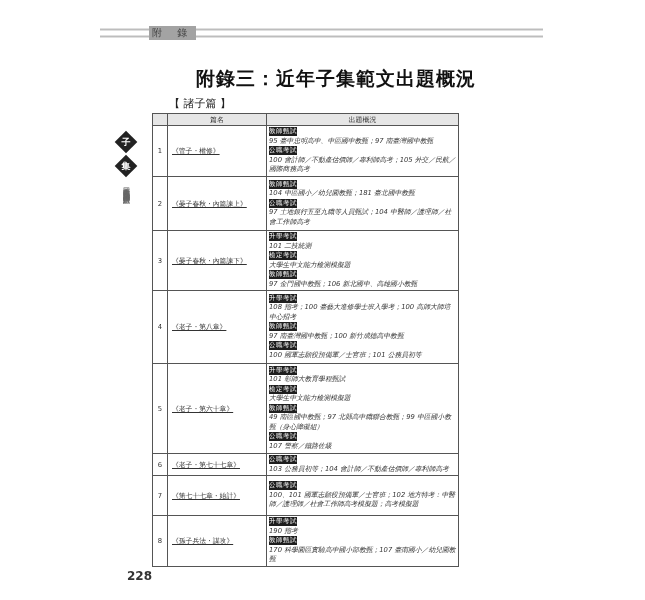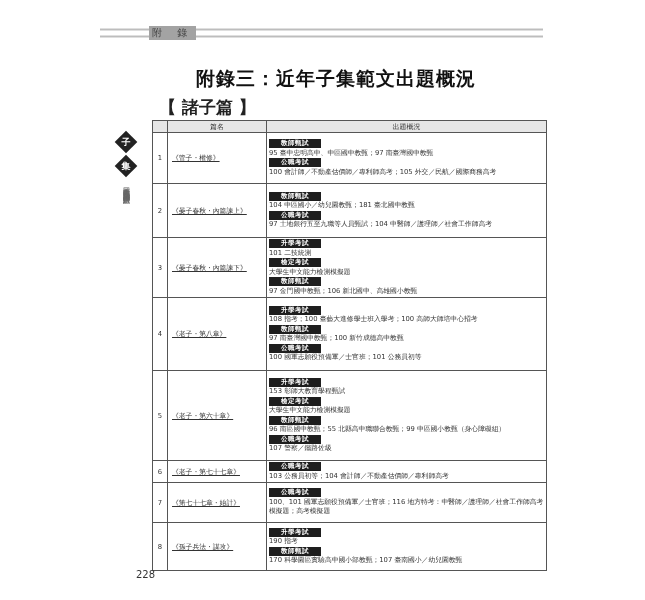--- a/index.html
+++ b/index.html
@@ -6,38 +6,38 @@
   body { width:645px; height:600px; background:#ffffff; position:relative; overflow:hidden;
          font-family:"DejaVu Sans", sans-serif; color:#222; }
   .header-bar { position:absolute; left:100px; top:27px; width:443px; height:12px; }
   .header-bar .line { position:absolute; left:0; right:0; height:3px;
         background:linear-gradient(#f0f0f0,#bdbdbd,#f0f0f0); }
   .header-bar .l1 { top:1px; }
   .header-bar .l2 { top:8px; }
   .header-label { position:absolute; left:149px; top:26px; font-size:10px; color:#444;
         background:#a3a3a3; padding:0 3px; letter-spacing:6px; }
   .title { position:absolute; left:152px; top:66px; font-size:19px; font-weight:bold; color:#111; letter-spacing:1px;margin-left:44px; }
-  .subtitle { position:absolute; left:159px; top:96px; font-size:17px; font-weight:bold; color:#222; }
+  .subtitle { position:absolute; left:169px; top:96px; font-size:11px; font-weight:normal; color:#222; }
   .side { position:absolute; left:115px; top:130px; width:22px; }
   .diamond { width:16px; height:16px; background:#222; transform:rotate(45deg); margin:4px auto 8px;
         display:flex; align-items:center; justify-content:center; }
   .diamond span { transform:rotate(-45deg); color:#fff; font-size:9px; font-weight:bold; }
   .side-text { writing-mode:vertical-rl; font-size:7px; color:#666; margin:2px auto 0; letter-spacing:0.5px; line-height:10px; }
-  table { position:absolute; left:152px; top:113px; width:395px; border-collapse:collapse;
-        font-size:6.8px; color:#333;margin-top:7px; }
+  table { position:absolute; left:152px; top:113px; width:307px; border-collapse:collapse;
+        font-size:6.8px; color:#333; }
   th { background:#e6e6e6; font-weight:normal; height:11px; border:1px solid #555; padding:0; font-size:7px; }
   td { border:1px solid #555; padding:1px 2px; vertical-align:middle; }
   td.num { width:10px; text-align:center; }
   td.name { width:92px; padding-left:4px;text-decoration:underline; }
   td.detail { line-height:9.5px; }
   tr.thick td { border-top:1.5px solid #333; }
-  .tag { display:inline-block; background:#1e1e1e; color:#fff; font-size:6.5px; padding:0 12px;
-        line-height:9px; font-weight:bold; letter-spacing:0.5px; }
-  .txt { display:block; }
-  .page-num { position:absolute; left:136px; top:569px; font-size:10px; font-weight:normal; color:#333; }
+  .tag { display:inline-block; background:#1e1e1e; color:#fff; font-size:6.5px; padding:0 0;
+        line-height:9px; font-weight:normal; letter-spacing:0.5px; }
+  .txt { display:block;font-style:italic; }
+  .page-num { position:absolute; left:127px; top:569px; font-size:12px; font-weight:bold; color:#333; }
 </style>
 </head>
 <body>
 
 <div class="header-bar">
   <div class="line l1"></div>
   <div class="line l2"></div>
 </div>
 <div class="header-label">附 錄</div>
 
@@ -79,31 +79,31 @@
         <td class="detail"><span class="tag">升學考試</span><span class="txt">101 二技統測</span><span class="tag">檢定考試</span><span class="txt">大學生中文能力檢測模擬題</span><span class="tag">教師甄試</span><span class="txt">97 金門國中教甄；106 新北國中、高雄國小教甄</span></td>
       </tr>
       <tr class="thick" style="height: 73px;">
         <td class="num">4</td>
         <td class="name">《老子・第八章》</td>
         <td class="detail"><span class="tag">升學考試</span><span class="txt">108 指考；100 臺藝大進修學士班入學考；100 高師大師培中心招考</span><span class="tag">教師甄試</span><span class="txt">97 南臺灣國中教甄；100 新竹成德高中教甄</span><span class="tag">公職考試</span><span class="txt">100 國軍志願役預備軍／士官班；101 公務員初等</span></td>
       </tr>
       <tr class="thick" style="height: 90px;">
         <td class="num">5</td>
         <td class="name">《老子・第六十章》</td>
-        <td class="detail"><span class="tag">升學考試</span><span class="txt">153 彰師大教育學程甄試</span><span class="tag">檢定考試</span><span class="txt">大學生中文能力檢測模擬題</span><span class="tag">教師甄試</span><span class="txt">96 南區國中教甄；55 北縣高中職聯合教甄；99 中區國小教甄（身心障礙組）</span><span class="tag">公職考試</span><span class="txt">107 警察／鐵路佐級</span></td>
+        <td class="detail"><span class="tag">升學考試</span><span class="txt">101 彰師大教育學程甄試</span><span class="tag">檢定考試</span><span class="txt">大學生中文能力檢測模擬題</span><span class="tag">教師甄試</span><span class="txt">49 南區國中教甄；97 北縣高中職聯合教甄；99 中區國小教甄（身心障礙組）</span><span class="tag">公職考試</span><span class="txt">107 警察／鐵路佐級</span></td>
       </tr>
       <tr class="thick" style="height: 20px;">
         <td class="num">6</td>
         <td class="name">《老子・第七十七章》</td>
         <td class="detail"><span class="tag">公職考試</span><span class="txt">103 公務員初等；104 會計師／不動產估價師／專利師高考</span></td>
       </tr>
       <tr class="thick" style="height: 40px;">
         <td class="num">7</td>
         <td class="name">《第七十七章・始計》</td>
-        <td class="detail"><span class="tag">公職考試</span><span class="txt">100、101 國軍志願役預備軍／士官班；116 地方特考：中醫師／護理師／社會工作師高考模擬題；高考模擬題</span></td>
+        <td class="detail"><span class="tag">公職考試</span><span class="txt">100、101 國軍志願役預備軍／士官班；102 地方特考：中醫師／護理師／社會工作師高考模擬題；高考模擬題</span></td>
       </tr>
       <tr class="thick" style="height: 48px;">
         <td class="num">8</td>
         <td class="name">《孫子兵法・謀攻》</td>
         <td class="detail"><span class="tag">升學考試</span><span class="txt">190 指考</span><span class="tag">教師甄試</span><span class="txt">170 科學園區實驗高中國小部教甄；107 臺南國小／幼兒園教甄</span></td>
       </tr>
     </tbody>
 </table>
 
 <div class="page-num">228</div>

